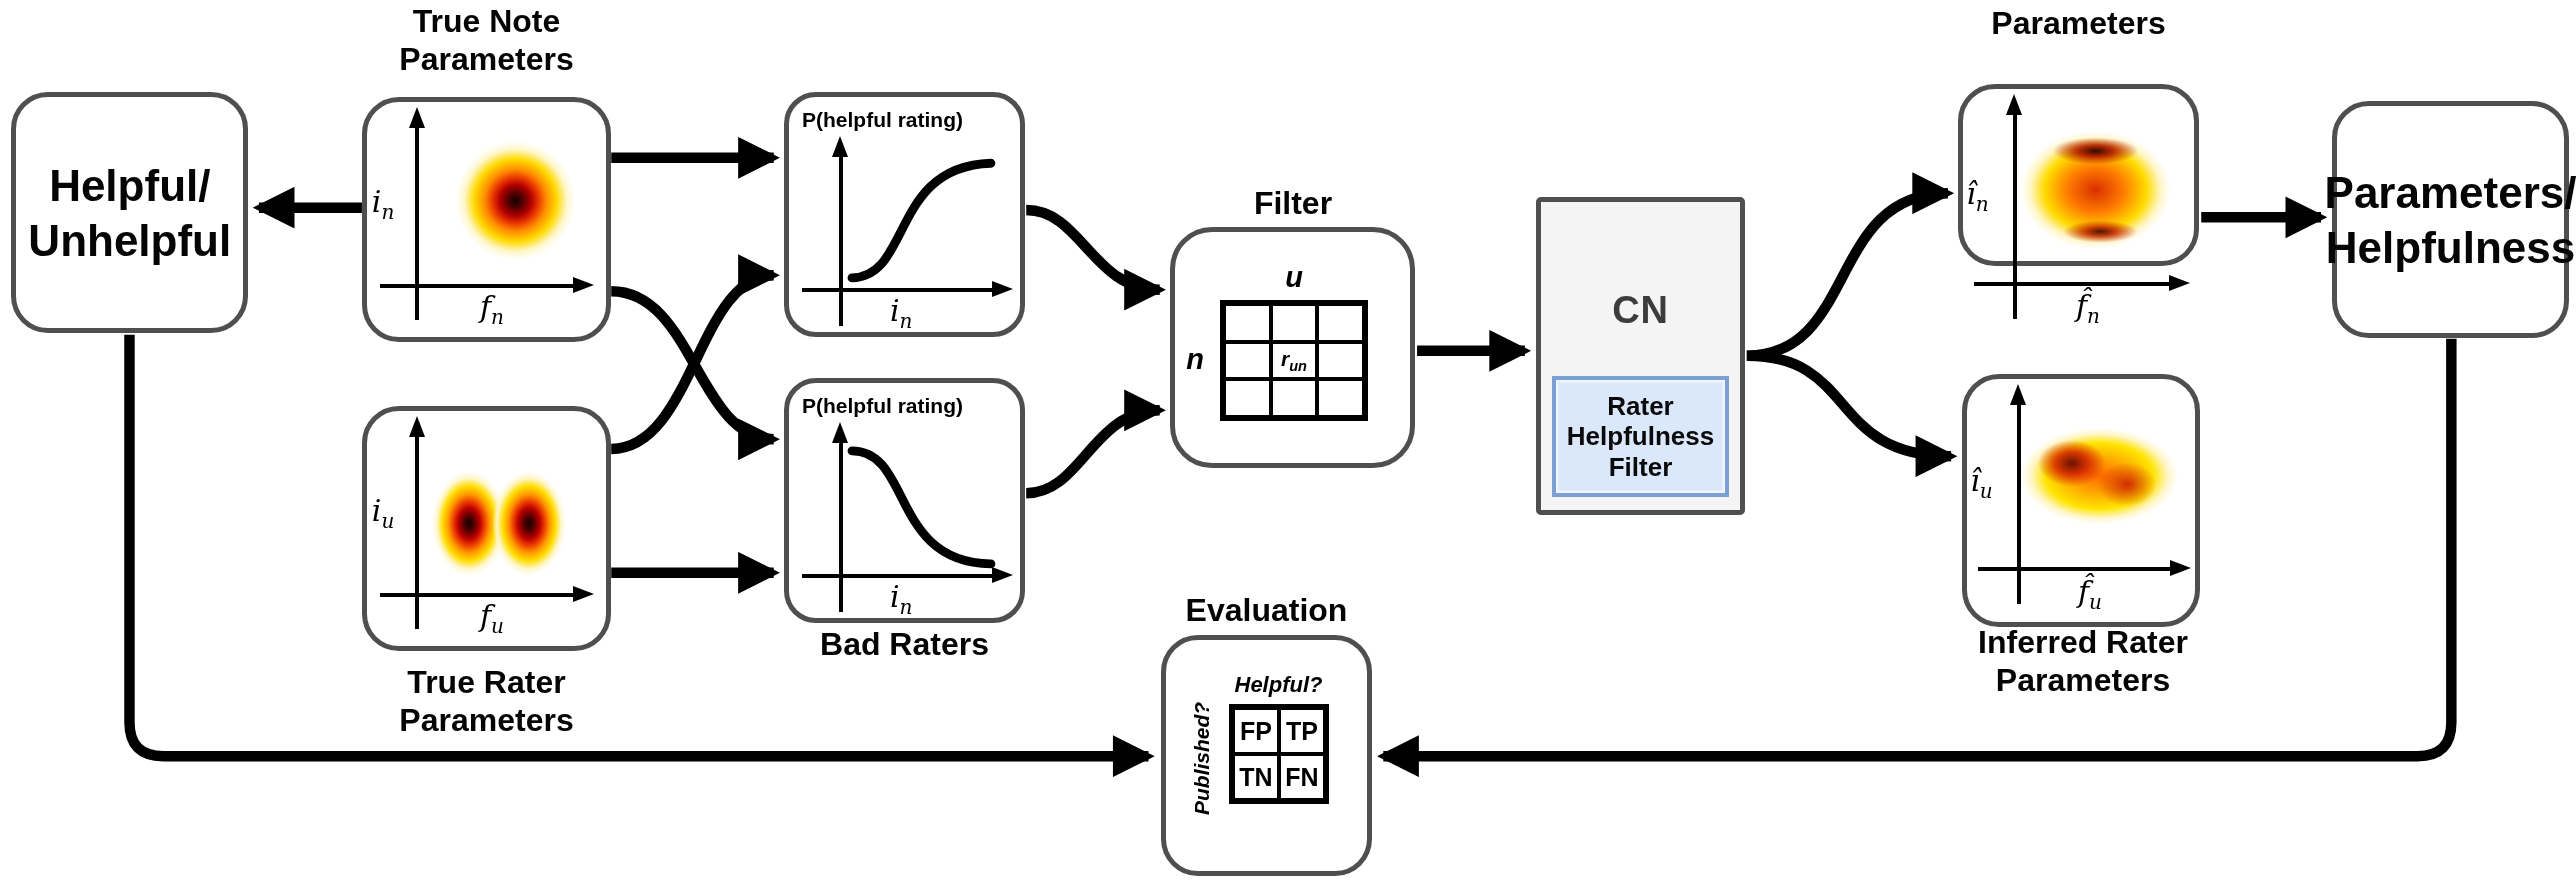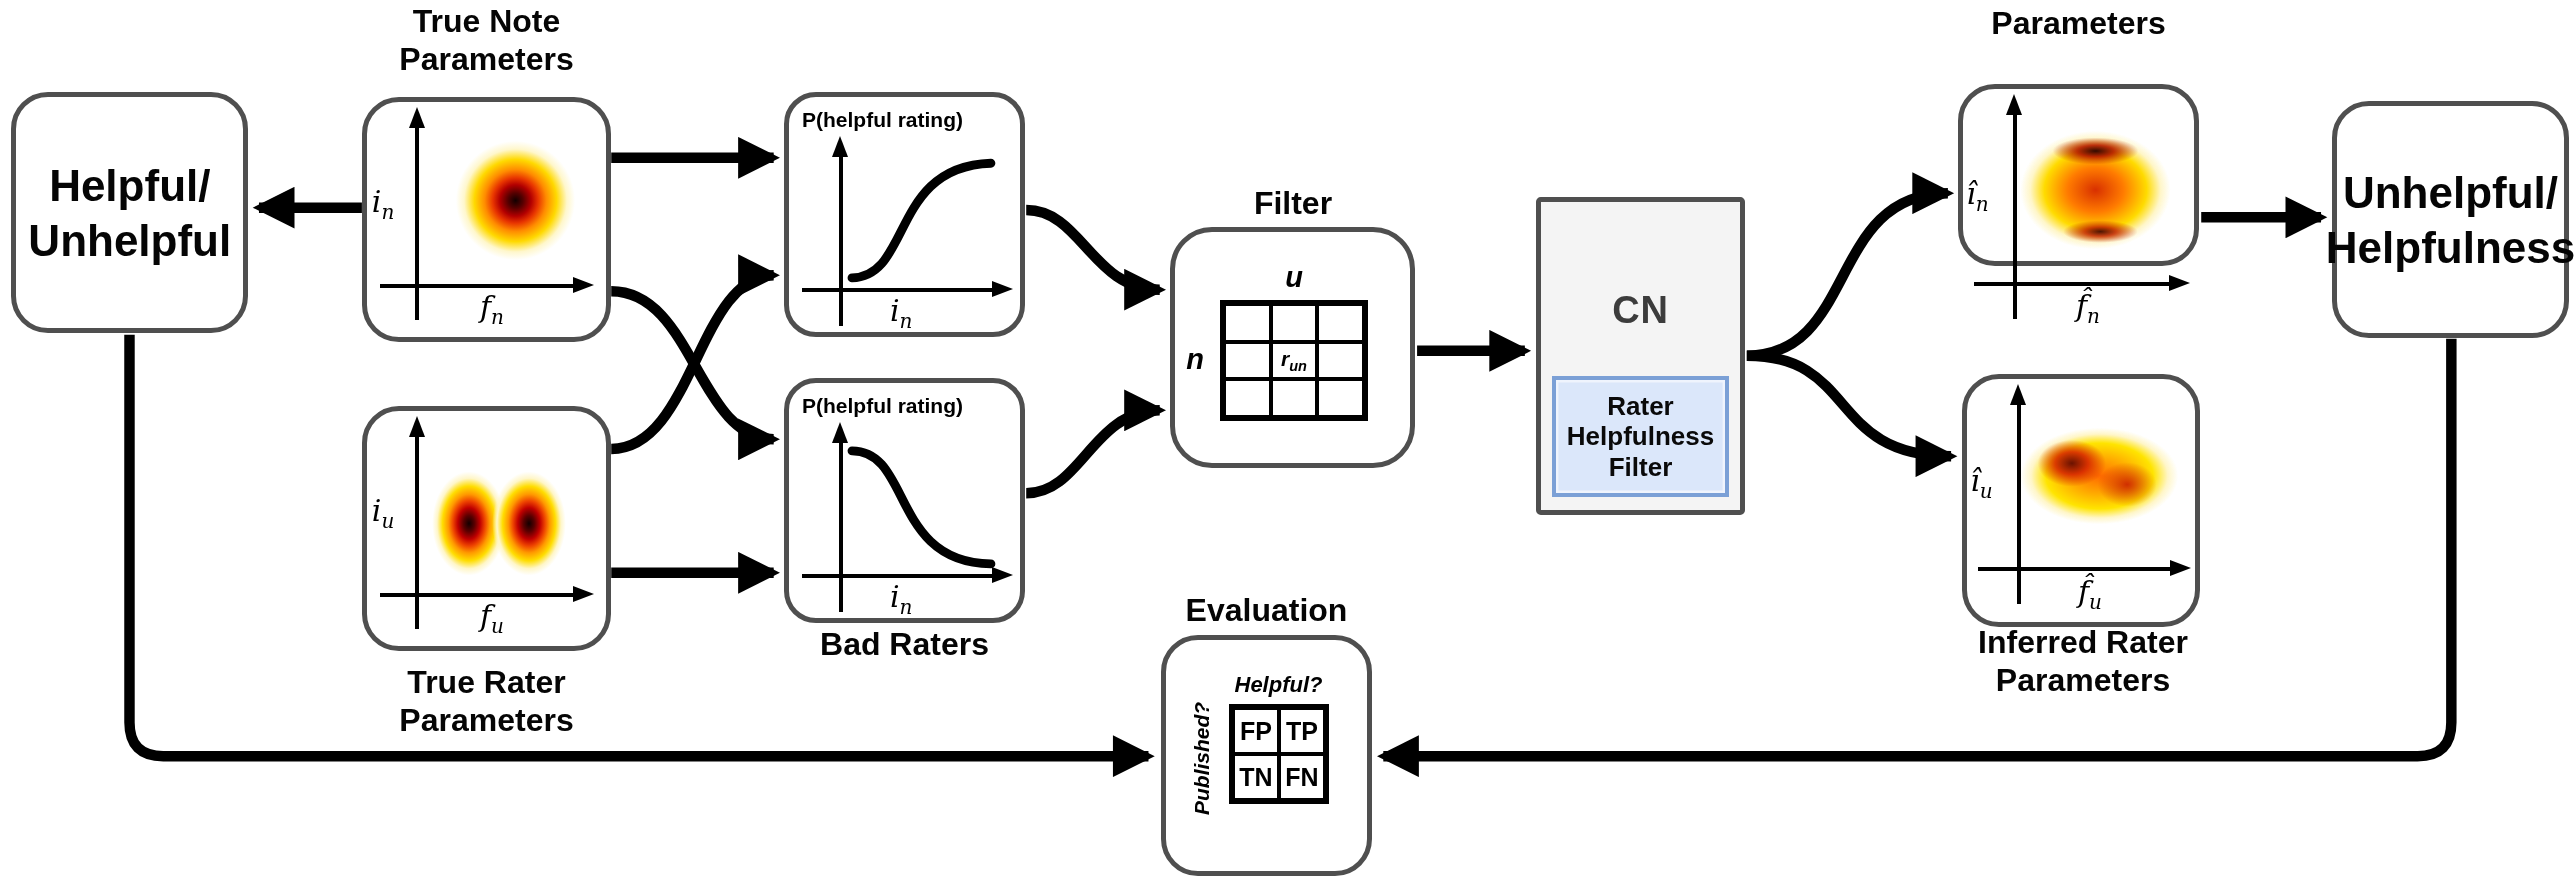--- a/index.html
+++ b/index.html
@@ -164,21 +164,21 @@
          background:
            radial-gradient(closest-side at 50% 20%,rgba(40,0,0,.95) 0%,rgba(175,15,0,.85) 22%,rgba(255,100,0,0) 52%),
            radial-gradient(closest-side at 53% 82%,rgba(60,0,0,.9) 0%,rgba(190,25,0,.8) 20%,rgba(255,120,0,0) 48%),
            radial-gradient(closest-side,#d83000 0%,#ff7b00 34%,#ffdb00 62%,#fff6c8 79%,rgba(255,255,255,0) 91%);"></div>
     <div class="math" style="position:absolute;left:3.2px;top:87px;"><span>î</span><sub>n</sub></div>
     <div class="math" style="position:absolute;left:113px;top:199px;"><span>f̂</span><sub>n</sub></div>
   </div>
 
   <div class="box" style="left:2332px;top:101px;width:237px;height:237px;">
     <div class="biglabel">
-      <span>Unhelpful/</span>
+      <span>Parameters/</span>
       <span>Helpfulness</span>
     </div>
   </div>
 
   <div class="box" style="left:1962px;top:374px;width:238px;height:253px;">
     <div class="axv" style="left:50px;top:19.3px;height:206px;"></div>
     <div class="tri-up" style="left:43px;top:4.8px;"></div>
     <div class="axh" style="left:11.3px;top:188px;width:196px;"></div>
     <div class="tri-right" style="left:203px;top:181px;"></div>
     <div class="blob" style="left:46px;top:44px;width:173px;height:106px;

